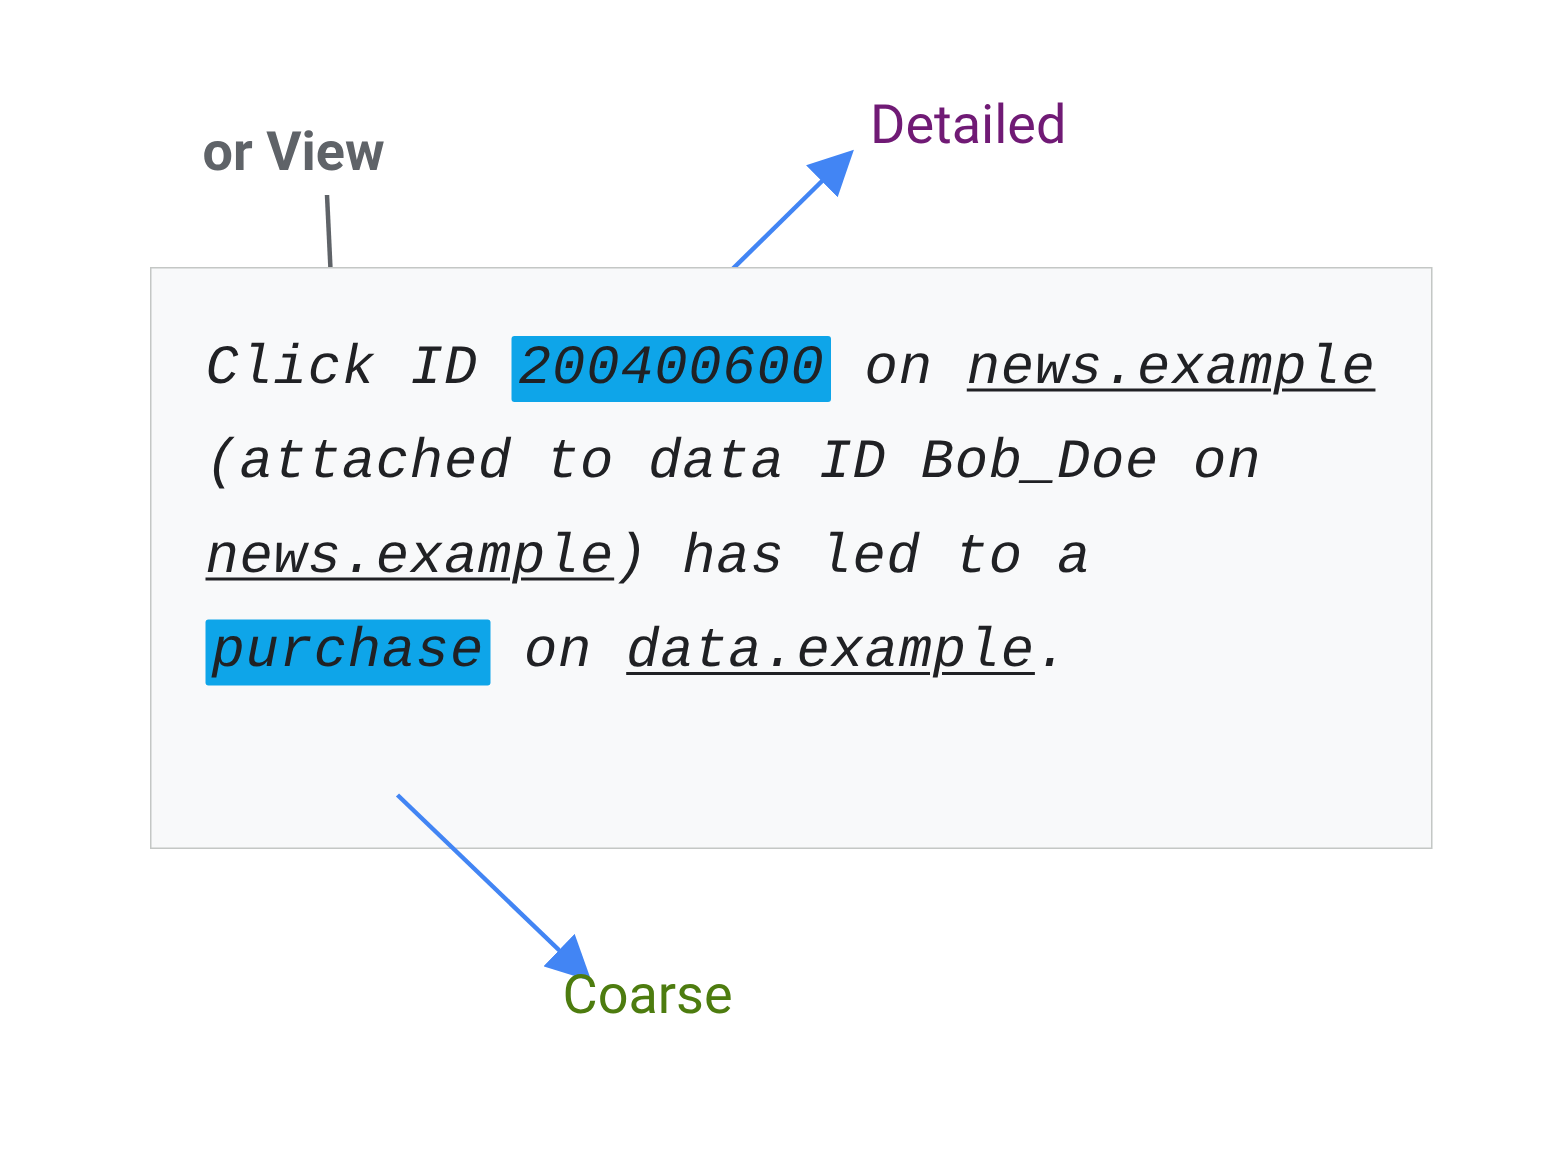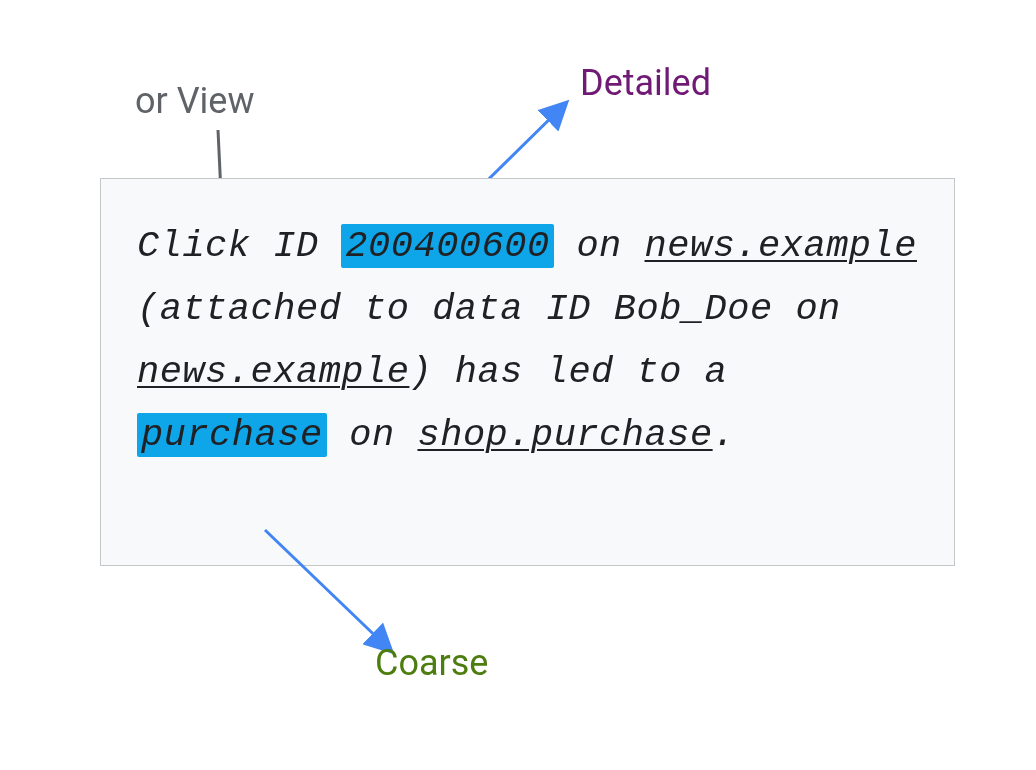--- a/index.html
+++ b/index.html
@@ -13,21 +13,21 @@
       position: relative;
       background: #ffffff;
       font-family: -apple-system, BlinkMacSystemFont, 'Segoe UI', Roboto, sans-serif;
     }
     .annotation-top-left {
       position: absolute;
       top: 80px;
       left: 135px;
       font-size: 36px;
       color: #5f6368;
-      font-weight: 400;
+      font-weight: 700;
     }
     .annotation-top-right {
       position: absolute;
       top: 60px;
       left: 580px;
       font-size: 36px;
       color: #701a75;
       font-weight: 400;
       line-height: 1.3;
     }
@@ -115,21 +115,21 @@
   <defs>
     <marker id="arrowhead-blue-top" markerWidth="10" markerHeight="10" refX="8" refY="5" orient="auto">
       <polygon points="0 0, 10 5, 0 10" fill="#4285f4"></polygon>
     </marker>
   </defs>
   <line x1="10" y1="130" x2="130" y2="12" stroke="#4285f4" stroke-width="3" marker-end="url(#arrowhead-blue-top)"></line>
 </svg>
 
 <div class="text-box">
   <div class="text-content">
-    <span>Click ID </span><span class="highlight">200400600</span><span> on </span><span class="underline">news.example</span><span> (attached to data ID Bob_Doe on </span><span class="underline">news.example</span><span>) has led to a </span><span class="highlight">purchase</span><span> on </span><span class="underline">shop.purchase</span><span>.</span>
+    <span>Click ID </span><span class="highlight">200400600</span><span> on </span><span class="underline">news.example</span><span> (attached to data ID Bob_Doe on </span><span class="underline">news.example</span><span>) has led to a </span><span class="highlight">purchase</span><span> on </span><span class="underline">data.example</span><span>.</span>
   </div>
 </div>
 
 <svg class="arrow-svg arrow-blue-bottom" viewBox="0 0 160 150">
   <defs>
     <marker id="arrowhead-blue-bottom" markerWidth="10" markerHeight="10" refX="8" refY="5" orient="auto">
       <polygon points="0 0, 10 5, 0 10" fill="#4285f4"></polygon>
     </marker>
   </defs>
   <line x1="10" y1="10" x2="135" y2="130" stroke="#4285f4" stroke-width="3" marker-end="url(#arrowhead-blue-bottom)"></line>

